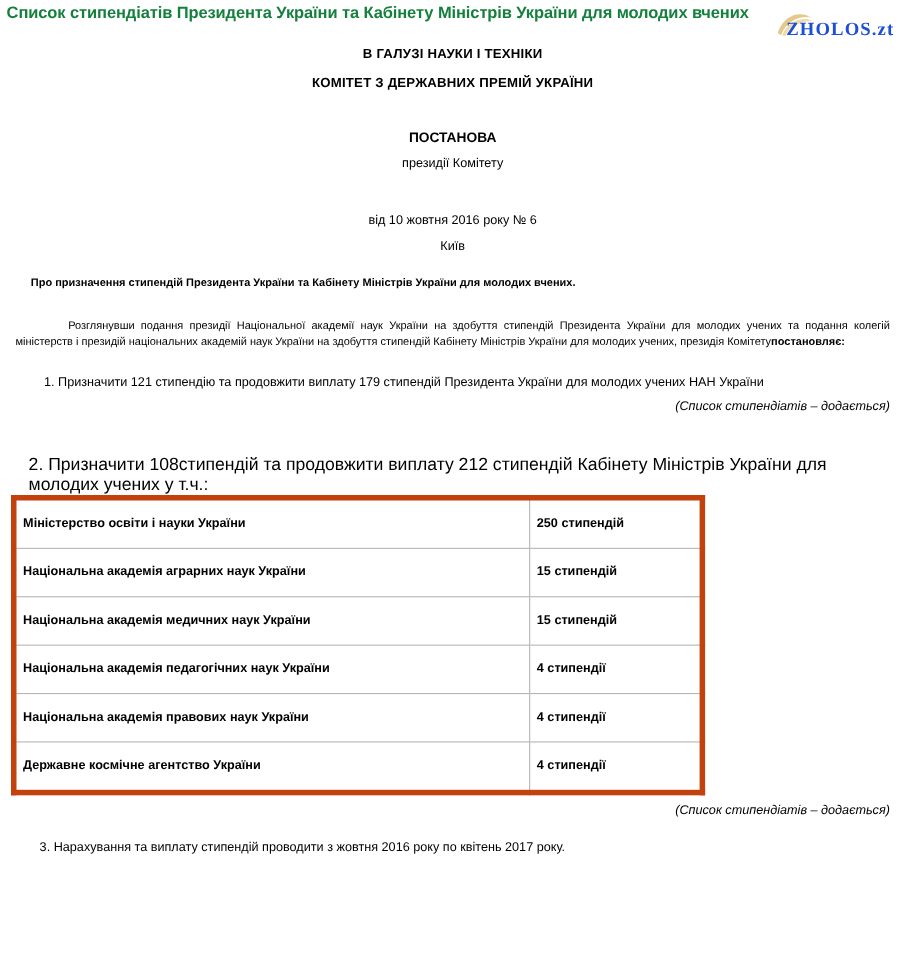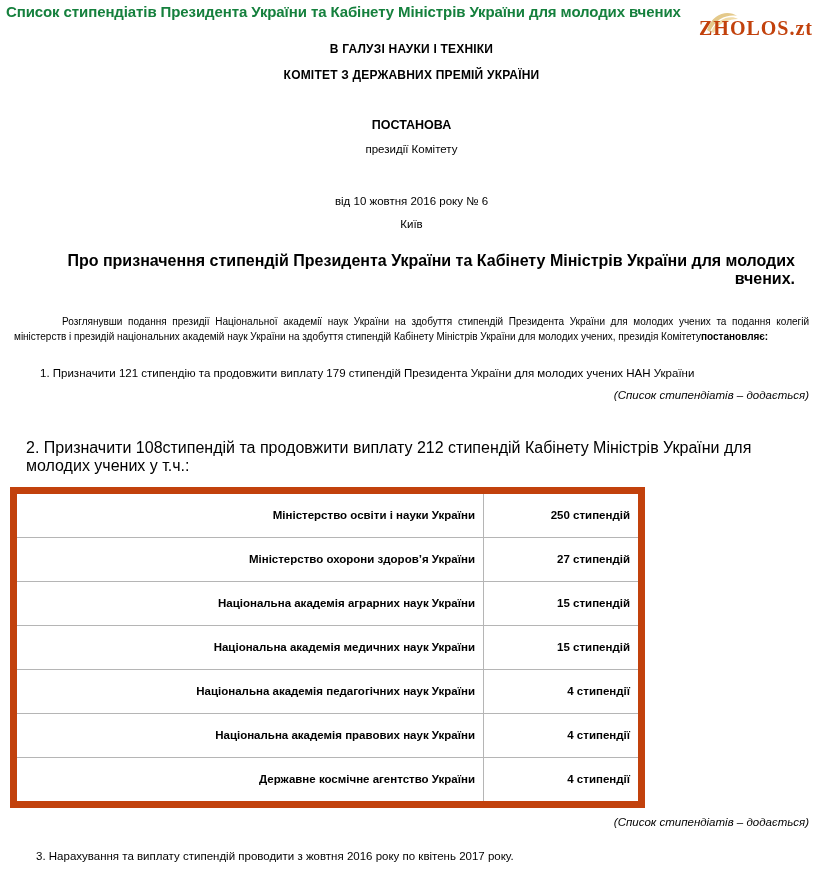--- a/index.html
+++ b/index.html
@@ -33,23 +33,23 @@
     right: 10px;
     width: 150px;
     height: 38px;
     pointer-events: none;
     user-select: none;
   }
   .wm-text {
     position: absolute;
     right: 0;
     top: 11px;
-    font-size: 20px;
-    font-weight: bold;
-    color: #c2410c;
+    font-size: 17px;
+    font-weight: bold;
+    color: #1d4ed8;
     letter-spacing: 1px;
     font-family: "Liberation Serif", serif;
   }
   .wm-swoosh {
     position: absolute;
     left: 42px;
     top: 2px;
     width: 34px;
     height: 26px;
   }
@@ -86,23 +86,23 @@
     font-size: 11.5px;
     text-align: center;
   }
   .city-line {
     margin-top: 11px;
     font-size: 11.5px;
     text-align: center;
   }
   .subject {
     margin-top: 22px;
-    font-size: 16px;
-    font-weight: bold;
-    text-align: right;
+    font-size: 10px;
+    font-weight: bold;
+    text-align: left;
     padding: 0 20px;
   }
 
   .para {
     margin-top: 26px;
     font-size: 10px;
     line-height: 1.55;
     text-align: justify;
     padding: 0 6px 0 6px;
   }
@@ -124,27 +124,26 @@
     font-style: italic;
     text-align: right;
     padding-right: 6px;
   }
   .note-right.after-table {
     margin-top: 8px;
   }
 
   
   table.sched {
-    margin-top: 12px;
+    margin-top: 0;
     margin-left: 2px;
     border-collapse: collapse;
     width: 594px;
     table-layout: fixed;
-    border: 7px solid #c2410c;
-    text-align: right;
+    border: 5px solid #c2410c;
   }
   table.sched td {
     border: 1px solid #b5b5b5;
     padding: 12px 8px 12px 6px;
     font-size: 11.5px;
     font-weight: bold;
     vertical-align: middle;
     height: 19px;
   }
   table.sched td.col-name { width: 452px; }
@@ -191,24 +190,20 @@
 
   <div class="item-2">2.  Призначити 108стипендій та продовжити  виплату 212 стипендій  Кабінету Міністрів  України для молодих учених  у т.ч.:</div>
 
   <table class="sched">
     <tbody>
       <tr>
         <td class="col-name">Міністерство освіти і науки України</td>
         <td class="col-count">250 стипендій</td>
       </tr>
       <tr>
-        <td class="col-name">Міністерство охорони здоров’я  України</td>
-        <td class="col-count">27 стипендій</td>
-      </tr>
-      <tr>
         <td class="col-name">Національна академія аграрних наук України</td>
         <td class="col-count">15  стипендій</td>
       </tr>
       <tr>
         <td class="col-name">Національна академія медичних наук України</td>
         <td class="col-count">15 стипендій</td>
       </tr>
       <tr>
         <td class="col-name">Національна академія педагогічних наук України</td>
         <td class="col-count">4  стипендії</td>

